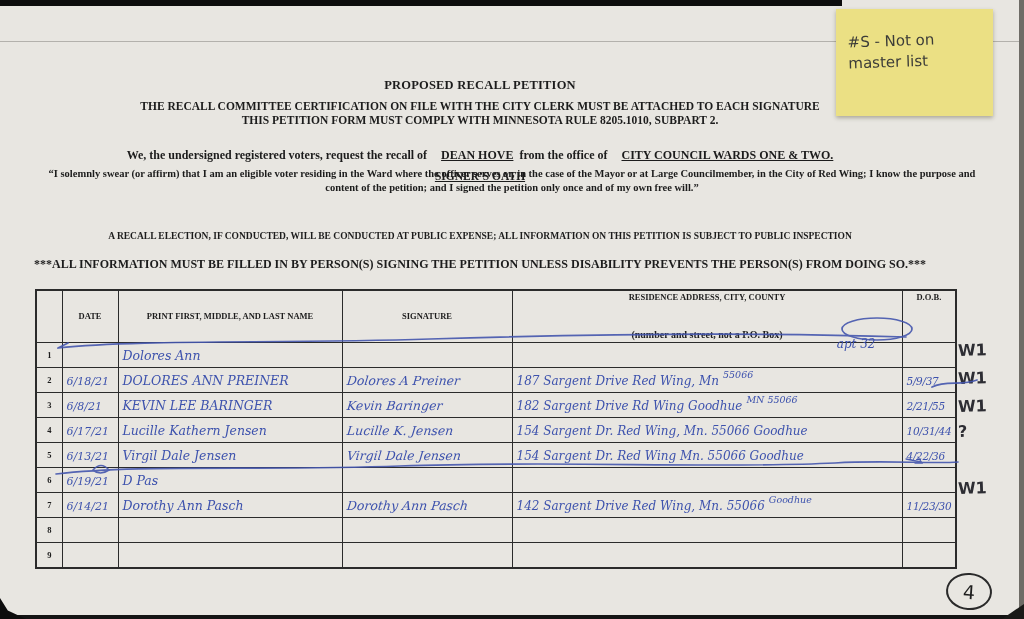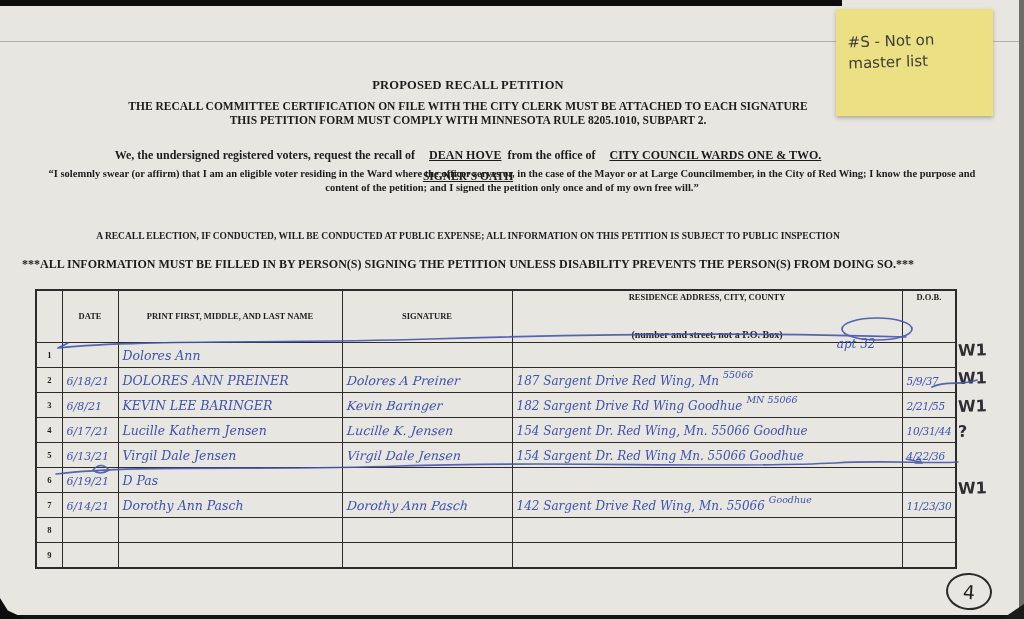--- a/index.html
+++ b/index.html
@@ -12,21 +12,21 @@
   
   .artifact{position:absolute;}
   .top-bar{left:0;top:0;width:842px;height:6px;background:#0d0d0d;}
   .top-edge-line{left:0;top:41px;width:1024px;height:1px;background:#b3b1ac;}
   .right-strip{right:0;top:0;width:5px;height:619px;background:#6e6c66;}
   .bottom-line{left:0;top:615px;width:1024px;height:4px;background:#141414;}
   .bl-wedge{left:0;top:598px;width:26px;height:21px;background:#0d0d0d;clip-path:polygon(0 0,30% 60%,100% 100%,0 100%);}
   .br-corner{right:0;top:604px;width:22px;height:15px;background:#1a1a18;clip-path:polygon(100% 0,100% 100%,0 100%);}
 
   
-  .ph{position:absolute;left:4px;width:928px;text-align:center;font-weight:bold;}
+  .ph{position:absolute;left:16px;width:928px;text-align:center;font-weight:bold;}
   .title{top:78px;font-size:12.5px;letter-spacing:.2px;}
   .cert1{top:100px;font-size:11.5px;}
   .cert2{top:114px;font-size:11.5px;}
   .recall{top:148px;font-size:12px;}
   .recall .uline{text-decoration:underline;margin-left:8px;}
   .oath-title{top:170px;font-size:11.5px;text-decoration:underline;}
   .oath-text{top:167px;left:42px;width:940px;font-size:10.5px;line-height:14px;}
   .expense{top:231px;font-size:9.5px;}
   .fill{top:257px;font-size:12px;}
 

